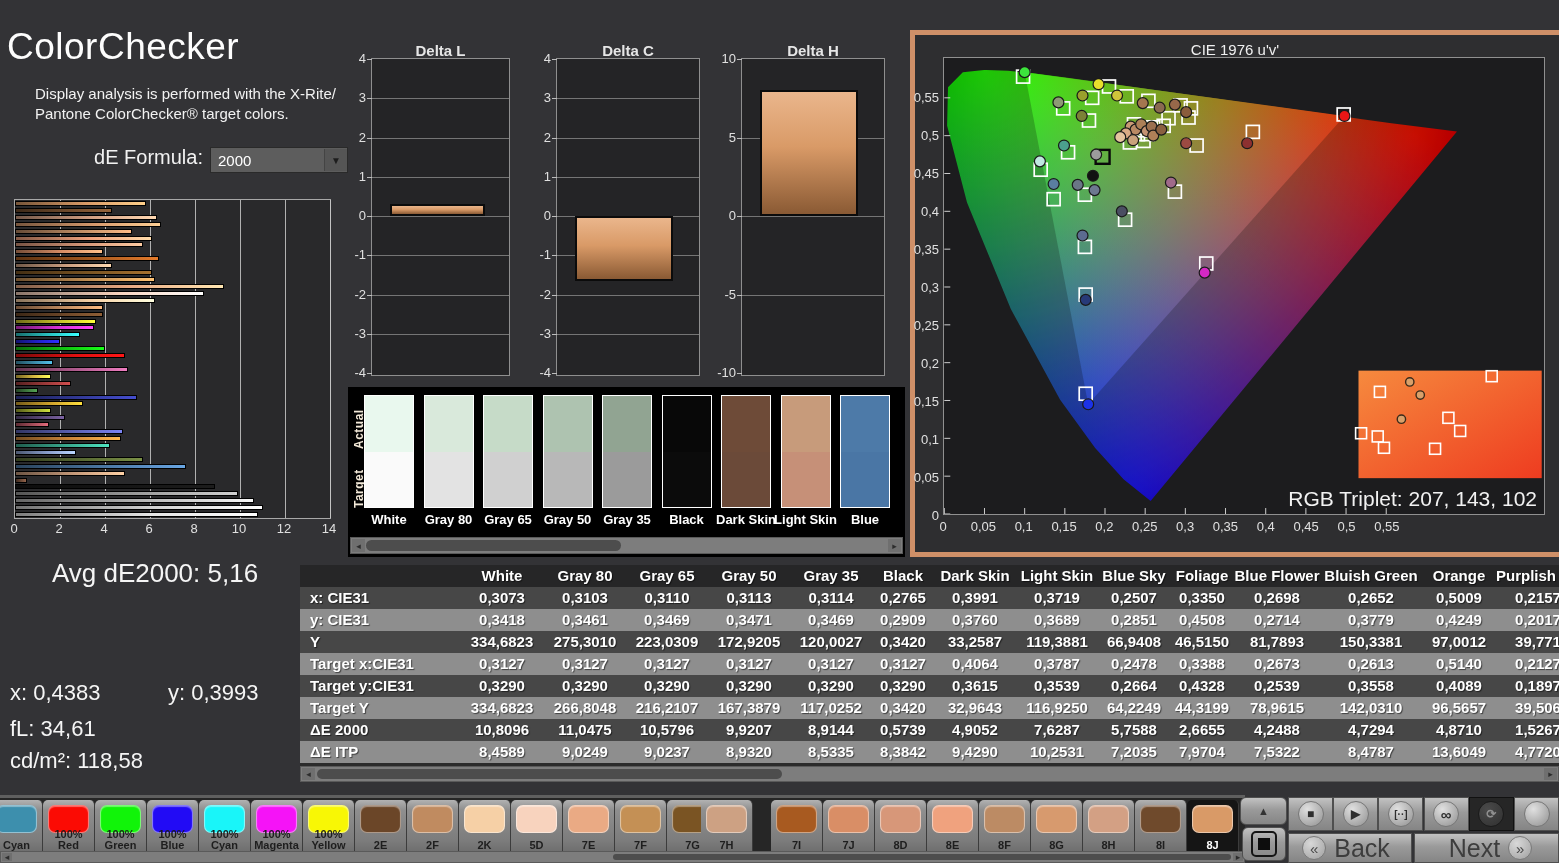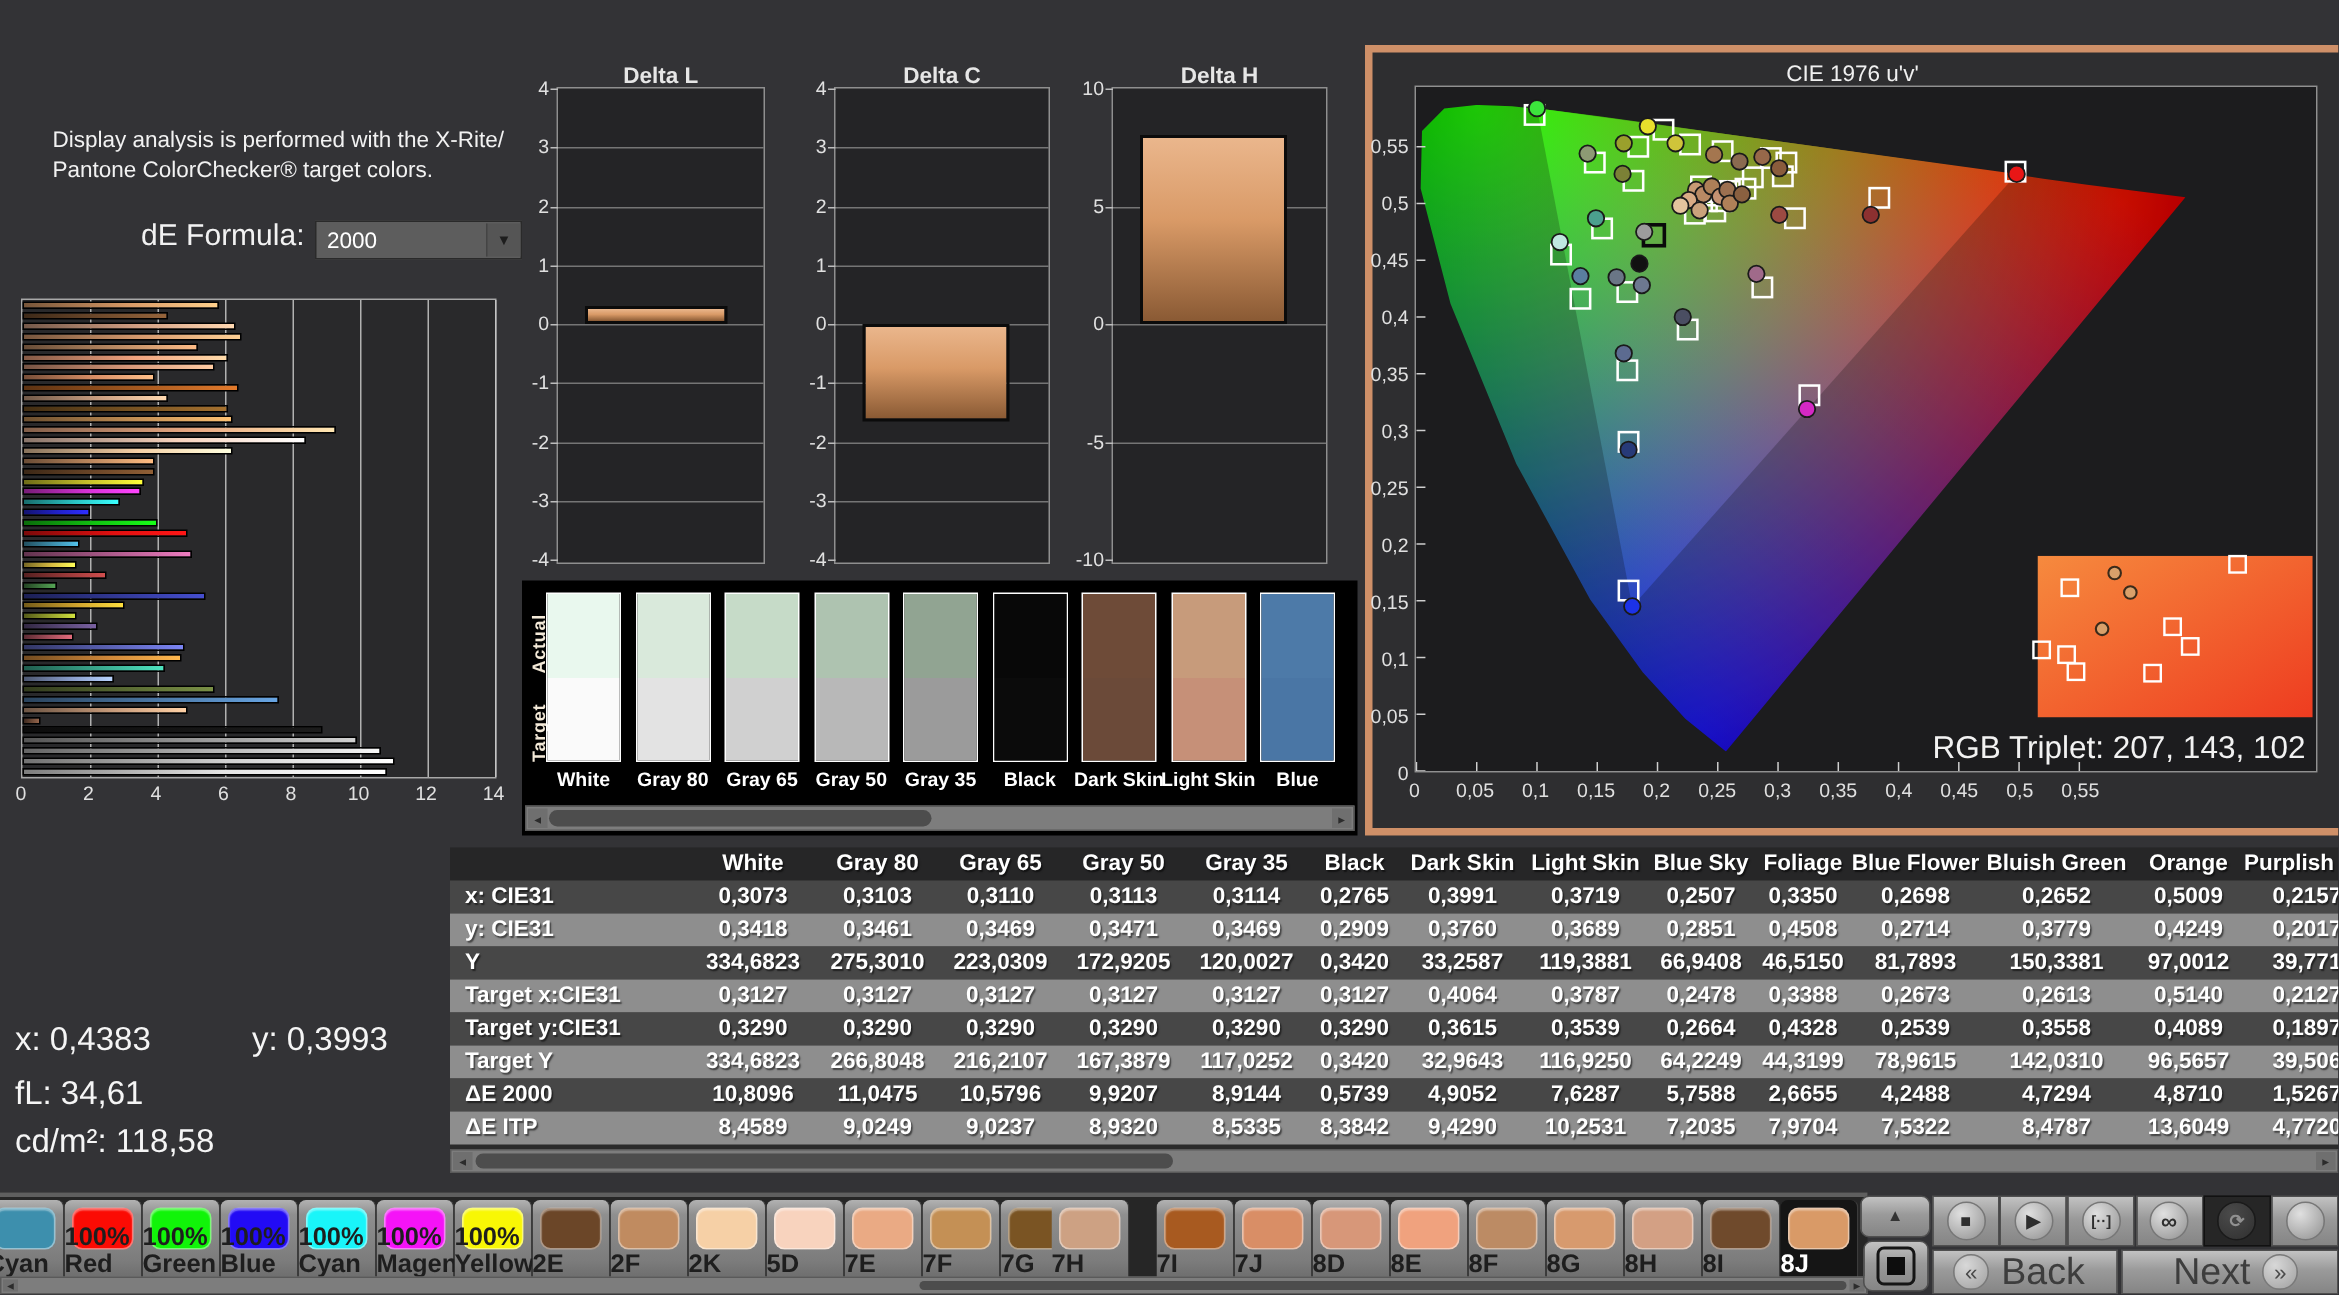--- a/index.html
+++ b/index.html
@@ -46,34 +46,35 @@
   .thead .tcell{background:#262627;line-height:25px;height:25px;}
   .tlabel{text-align:left !important;padding-left:10px;box-sizing:border-box;}
   .rdark .tcell{background:#474747;}
   .rlight .tcell{background:#8e8e8e;}
   .trow .tcell{line-height:22px;height:22px;}
   
   .toolbar{background:#262626;border-top:3px solid #5f5f5f;box-sizing:border-box;}
   .tab{position:absolute;top:2px;height:54px;border-radius:5px 5px 0 0;background:linear-gradient(to bottom,#b2b2b2,#8f8f8f 18%,#7c7c7c 75%,#6b6b6b);border-right:1px solid #3c3c3c;cursor:pointer;box-sizing:border-box;}
   .tab.sel{background:#151515;}
   .tab .sw{position:absolute;left:5px;right:5px;top:5px;height:26px;border-radius:7px;border:1px solid rgba(255,255,255,.45);box-shadow:inset 0 1px 1px rgba(255,255,255,.4);}
-  .tab .tl{position:absolute;left:0;right:0;bottom:2px;text-align:left;font-size:17px;line-height:1.05;color:#1e1e1e;white-space:pre-line;font-weight:bold;}
+  .tab .tl{position:absolute;left:0;right:0;bottom:2px;text-align:center;font-size:11px;line-height:1.05;color:#1e1e1e;white-space:pre-line;font-weight:bold;}
   .tab.sel .tl{color:#fff;}
   .ctrlbtn{position:absolute;background:linear-gradient(to bottom,#c2c2c2,#9a9a9a 45%,#858585);border:1px solid #4f4f4f;box-sizing:border-box;display:flex;align-items:center;justify-content:center;cursor:pointer;}
   .icircle{width:24px;height:24px;border-radius:50%;background:radial-gradient(circle at 35% 30%,#e0e0e0,#a8a8a8 70%,#8e8e8e);border:1px solid #777;display:flex;align-items:center;justify-content:center;font-size:12px;color:#2e2e2e;font-weight:bold;}
   .ctrlbtn.dark{background:#262626;border-color:#111;}
   .ctrlbtn.dark .icircle{background:radial-gradient(circle at 35% 30%,#4a4a4a,#303030);color:#909090;border-color:#1a1a1a;}
   .navtext{font-size:25px;color:#3d3d3d;margin:0 8px;}
   .navcirc{width:22px;height:22px;border-radius:50%;background:radial-gradient(circle at 35% 30%,#d8d8d8,#a0a0a0);border:1px solid #7a7a7a;display:flex;align-items:center;justify-content:center;font-size:15px;color:#4a4a4a;}
 </style>
 </head>
 <body>
 
 <div id="app">
 
+  <div class="abs app-title" style="left:7px;top:26px;">ColorChecker</div>
   <div class="abs desc" style="left:35px;top:84px;width:320px;">Display analysis is performed with the X-Rite/
 Pantone ColorChecker® target colors.</div>
   <div class="abs formula-label" style="left:0px;top:146px;width:203px;text-align:right;">dE Formula:</div>
   <div class="abs dropdown" style="left:210px;top:147px;width:136px;">
     <span class="val">2000</span>
     <span class="arrowbox">▼</span>
   </div>
 
   <div class="plot" id="deplot" style="left:14px;top:199px;width:317px;height:320px;">
       <div class="gridv" style="left: 45px;"></div>
@@ -445,20 +446,21 @@
         <div class="ticklabel" style="left: 226.1px; top: 2px; width: 32px; text-align: center;">0,3</div>
         <div class="ticklabel" style="left: 266.45px; top: 2px; width: 32px; text-align: center;">0,35</div>
         <div class="ticklabel" style="left: 306.8px; top: 2px; width: 32px; text-align: center;">0,4</div>
         <div class="ticklabel" style="left: 347.15px; top: 2px; width: 32px; text-align: center;">0,45</div>
         <div class="ticklabel" style="left: 387.5px; top: 2px; width: 32px; text-align: center;">0,5</div>
         <div class="ticklabel" style="left: 427.85px; top: 2px; width: 32px; text-align: center;">0,55</div>
       </div>
     <div class="abs rgb-label" style="left:330px;top:452px;width:292px;">RGB Triplet: 207, 143, 102</div>
   </div>
 
+  <div class="abs stat-big" style="left:0px;top:558px;width:310px;text-align:center;">Avg dE2000: 5,16</div>
   <div class="abs stat-med" style="left:10px;top:680px;">x: 0,4383</div>
   <div class="abs stat-med" style="left:168px;top:680px;">y: 0,3993</div>
   <div class="abs stat-med" style="left:10px;top:716px;">fL: 34,61</div>
   <div class="abs stat-med" style="left:10px;top:748px;">cd/m²: 118,58</div>
 
   <div class="abs tblwrap" id="datatable" style="left:300px;top:565px;width:1259px;height:201px;">
       <div class="trow thead">
         <div class="tcell tlabel" style="width: 160px;"></div>
         <div class="tcell" style="width: 84px;">White</div>
         <div class="tcell" style="width: 82px;">Gray 80</div>

